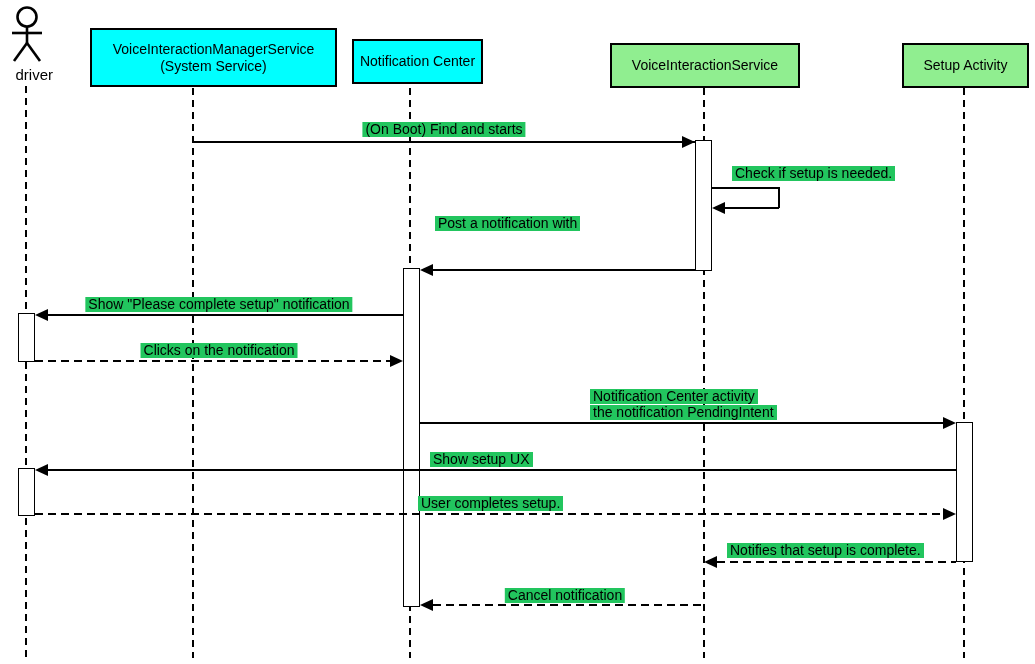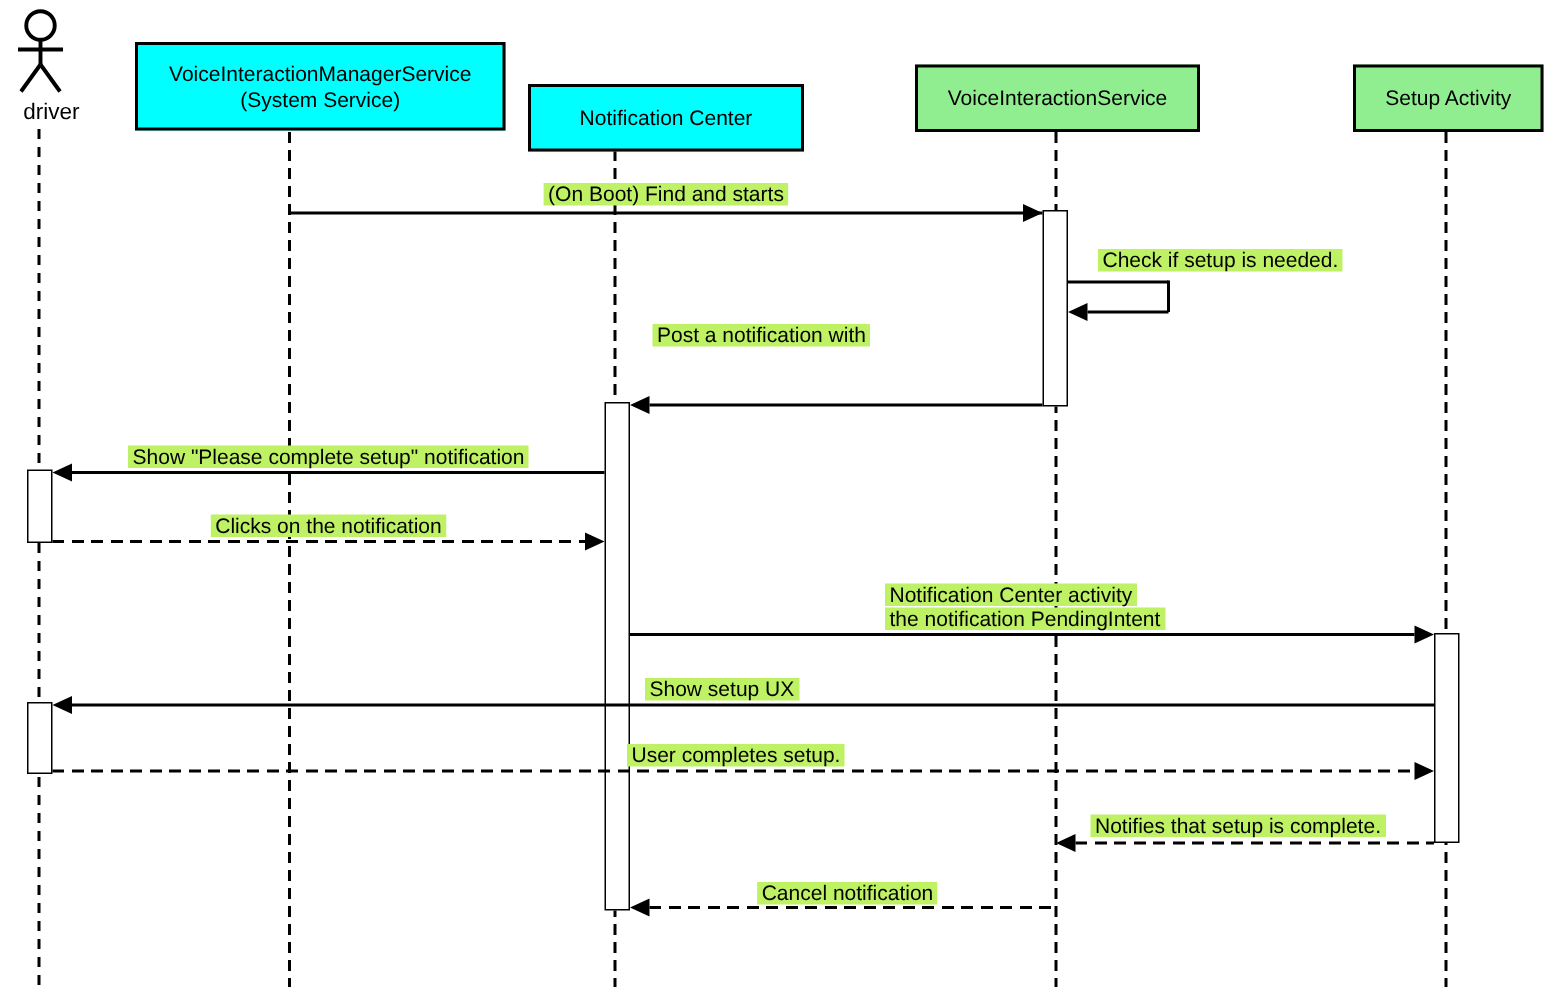--- a/index.html
+++ b/index.html
@@ -30,21 +30,21 @@
   .dashed-line{
     height:1.5px;
     background:repeating-linear-gradient(to right,#000 0 8px,transparent 8px 13px);
   }
   .vseg{width:1.5px;background:#000;}
   
   .arr-right{width:0;height:0;border-top:6px solid transparent;border-bottom:6px solid transparent;border-left:13px solid #000;}
   .arr-left{width:0;height:0;border-top:6px solid transparent;border-bottom:6px solid transparent;border-right:13px solid #000;}
   
   .msg-label{
-    font-size:14px;line-height:15px;background:#bef264;
+    font-size:14px;line-height:15px;background:#22c55e;
     padding:0 3px;white-space:nowrap;
   }
   .center{transform:translateX(-50%);}
   .actor-label{font-size:15px;text-align:right;}
 </style>
 </head>
 <body>
 
 <div id="canvas">
 
@@ -60,21 +60,21 @@
     <line x1="6" y1="28" x2="36" y2="28" stroke="#000" stroke-width="2.6"></line>
     <line x1="21" y1="38" x2="8" y2="56" stroke="#000" stroke-width="2.6"></line>
     <line x1="21" y1="38" x2="34" y2="56" stroke="#000" stroke-width="2.6"></line>
   </svg>
   <div class="abs actor-label" style="left:0px;top:66px;width:53px">driver</div>
 
   <div class="abs pbox cyan" style="left:70px;top:28px;width:247px;height:59px">
     <div>VoiceInteractionManagerService</div>
     <div>(System Service)</div>
   </div>
-  <div class="abs pbox cyan" style="left:332px;top:56px;width:184px;height:45px">
+  <div class="abs pbox cyan" style="left:332px;top:39px;width:131px;height:45px">
     <div>Notification Center</div>
   </div>
   <div class="abs pbox green" style="left:902px;top:43px;width:127px;height:45px">
     <div>Setup Activity</div>
   </div>
   <div class="abs pbox green" style="left:610px;top:43px;width:190px;height:45px">
     <div>VoiceInteractionService</div>
   </div>
 
   <div class="abs activation" style="left:695px;top:140px;height:131px"></div>

